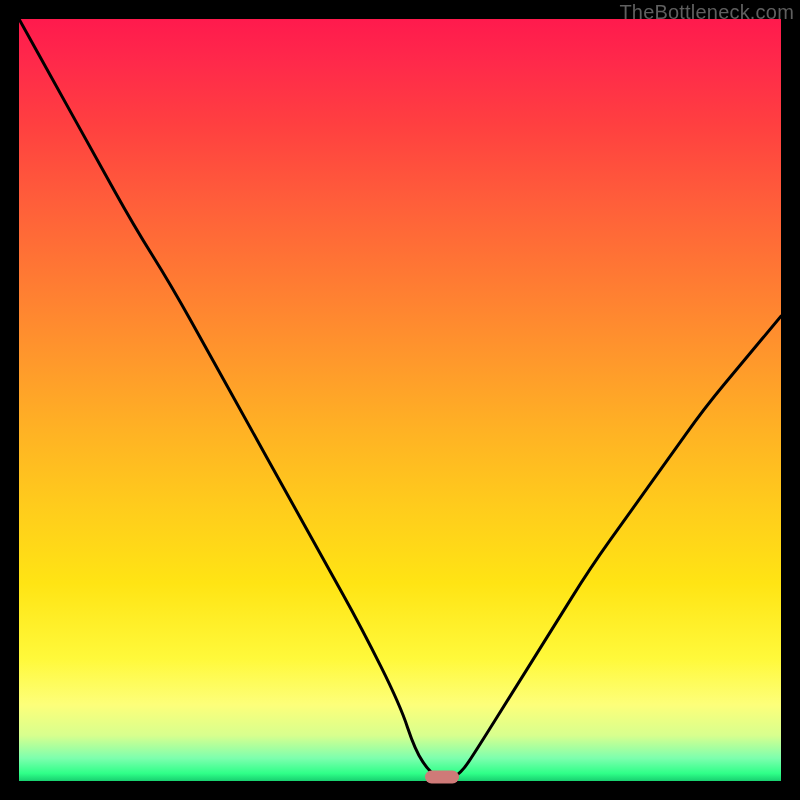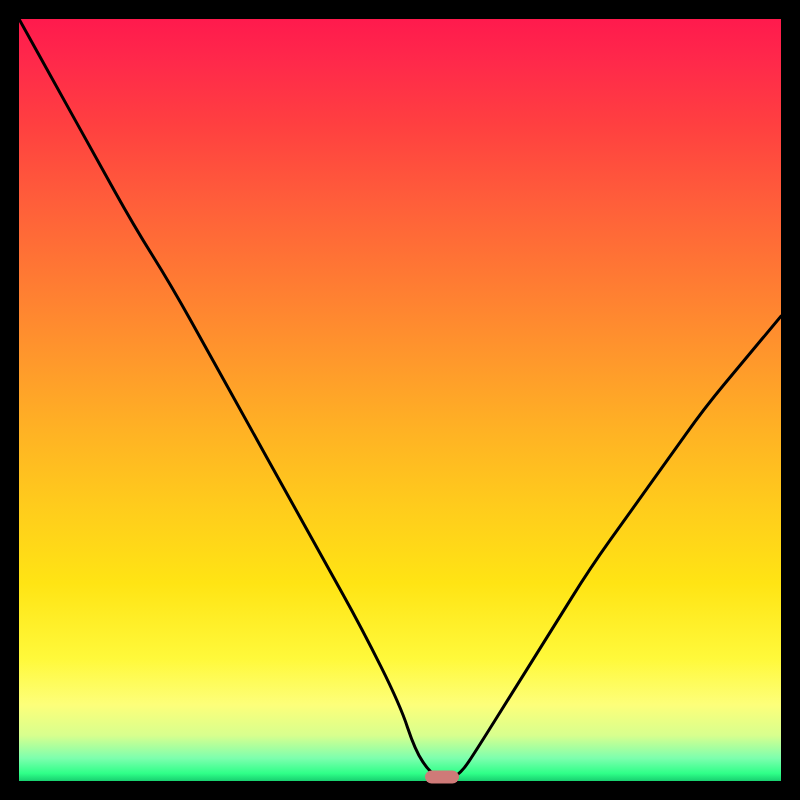--- a/index.html
+++ b/index.html
@@ -74,13 +74,14 @@
 </head>
 <body>
 
 <div class="frame">
   <div class="plot">
     <svg class="curve" viewBox="0 0 762 762" preserveAspectRatio="none">
       <path id="curve-path" fill="none" stroke="#000000" stroke-width="3" stroke-linecap="round" stroke-linejoin="round" d="M 0 0 Q 0 0 19.05 34.289999999999964 Q 38.1 68.57999999999993 57.150000000000006 102.87 Q 76.2 137.16000000000008 95.25 171.45000000000005 Q 114.3 205.74 133.35 236.22 Q 152.4 266.7 171.45 300.99 Q 190.5 335.28 209.55 369.57 Q 228.6 403.86 247.64999999999998 438.15 Q 266.7 472.44 285.75 506.73 Q 304.8 541.02 323.85 575.31 Q 342.90000000000003 609.6 361.95000000000005 647.7 Q 381 685.8 388.62 708.66 Q 396.24 731.52 403.86 742.95 Q 411.48 754.38 419.1 758.19 Q 426.72 762 434.34000000000003 758.19 Q 441.96 754.38 449.58 742.95 Q 457.2 731.52 476.25 701.04 Q 495.3 670.56 514.35 640.0799999999999 Q 533.4 609.6 552.45 579.12 Q 571.5 548.64 590.55 521.97 Q 609.6 495.3 628.65 468.63 Q 647.6999999999999 441.96000000000004 666.75 415.29 Q 685.8000000000001 388.62 704.85 365.76 Q 723.9 342.9 742.95 320.03999999999996 T 762 297.18"></path>
     </svg>
     <div id="marker" class="marker" style="left: 422.91px; top: 758px; background: rgb(207, 122, 120);"></div>
   </div>
+  <div class="watermark">TheBottleneck.com</div>
 </div>
 
 </body></html>

